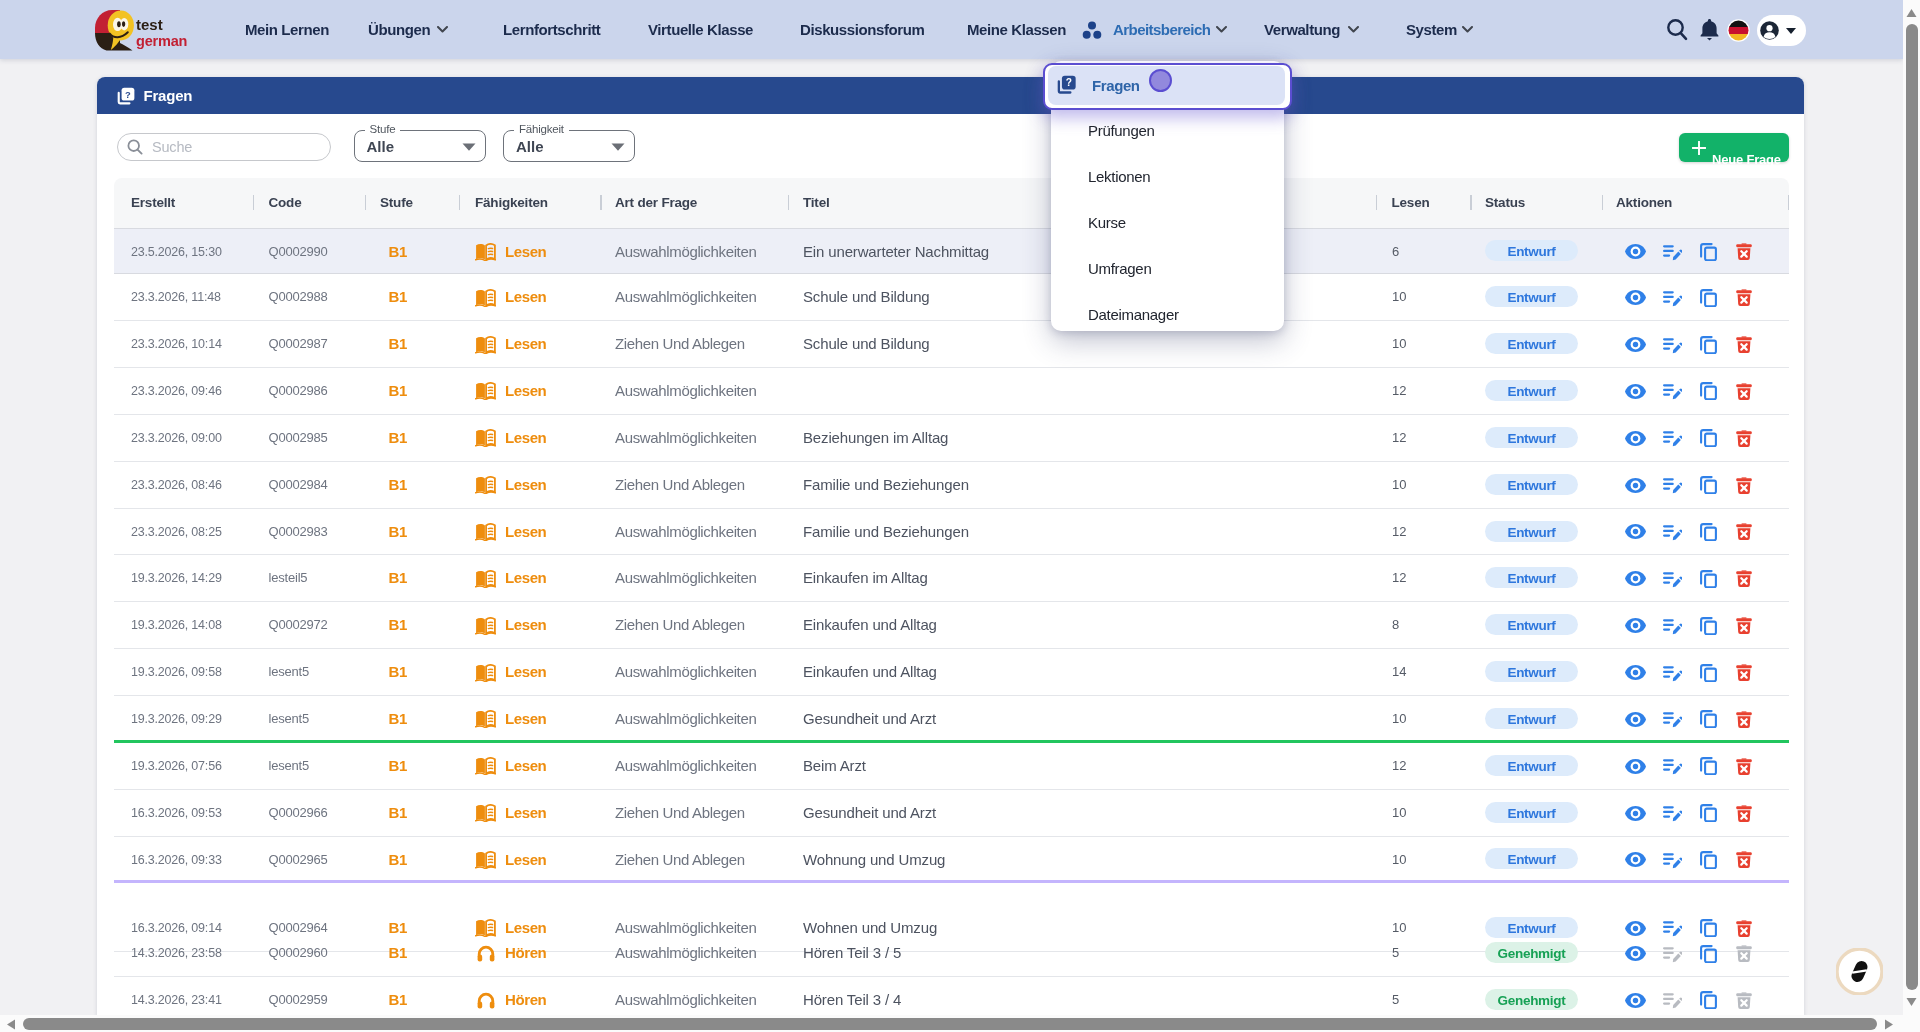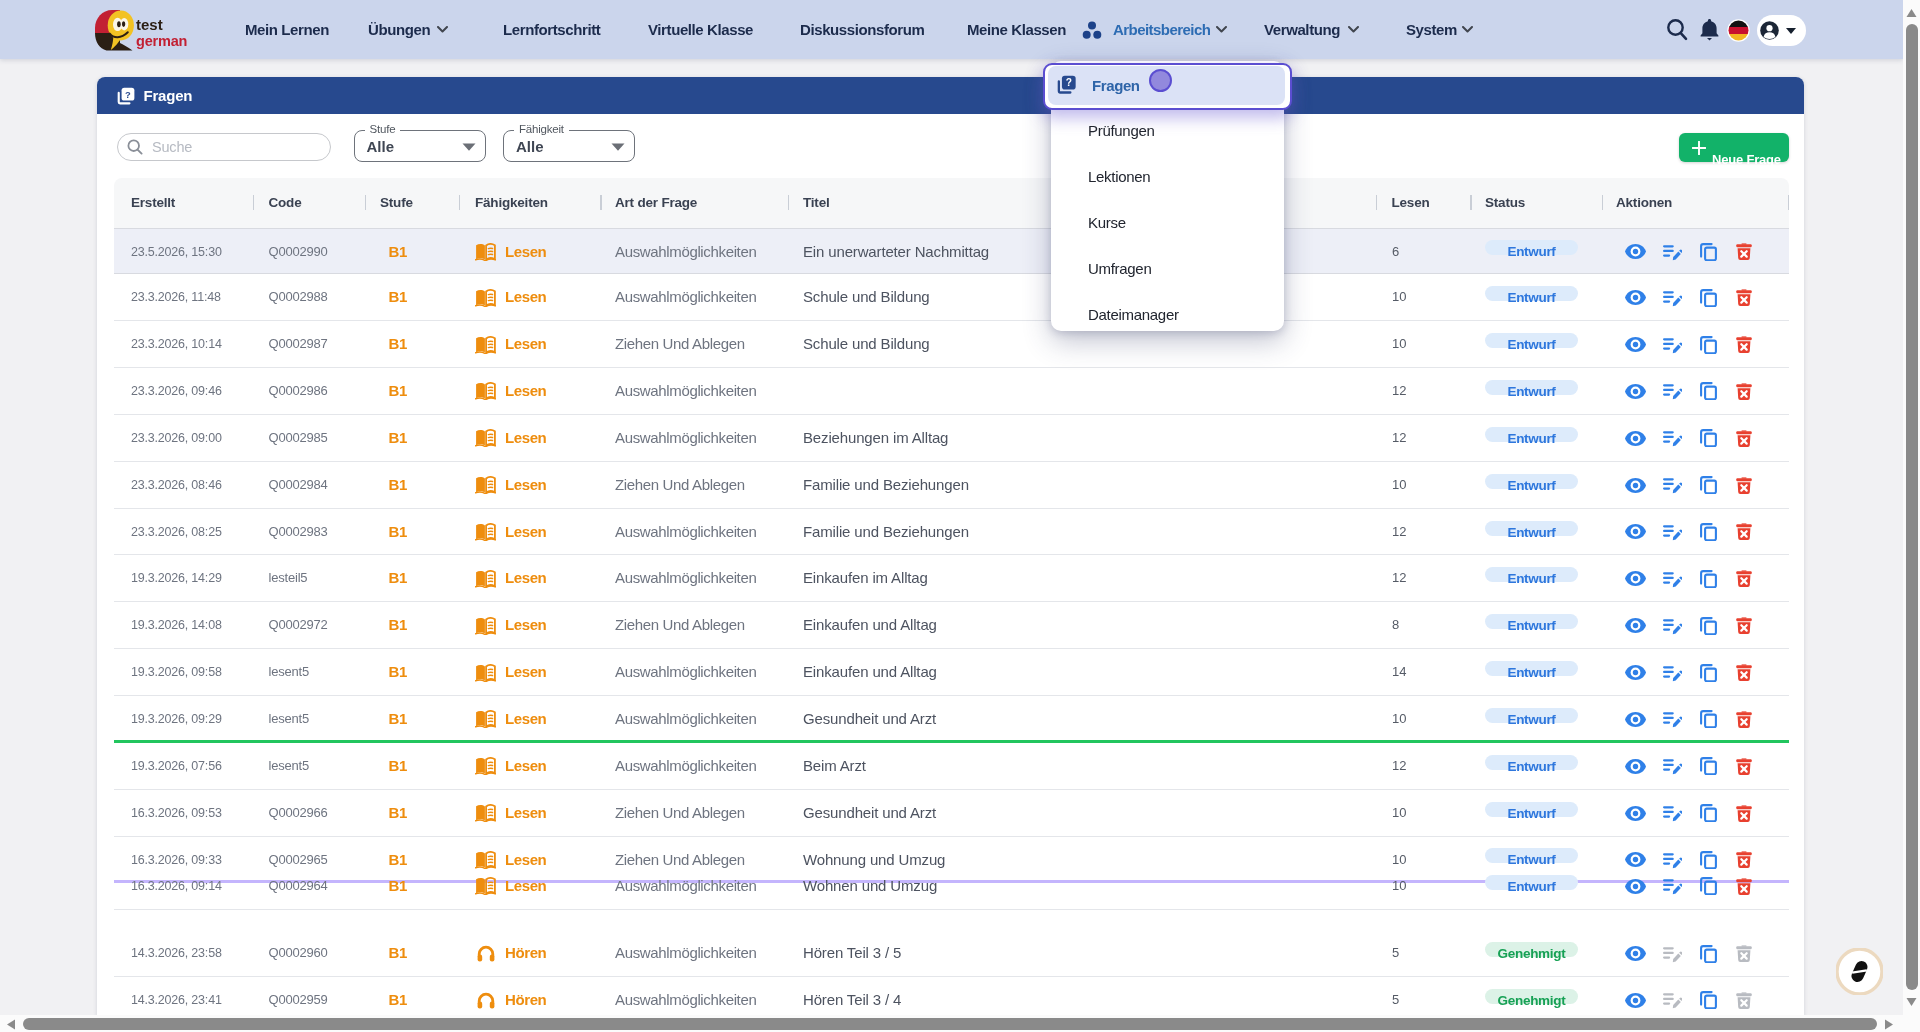--- a/index.html
+++ b/index.html
@@ -13,21 +13,21 @@
 .vsep{position:absolute;top:17px;width:1.5px;height:15px;background:#c9ced6}
 .row{position:absolute;left:16.5px;width:1675.5px;height:46.85px;border-bottom:1px solid #e4e6ea}
 .c{position:absolute;top:0;height:46.85px;line-height:46.85px;white-space:nowrap}
 .gray{font-size:12.5px;color:#6e7480;letter-spacing:-0.2px}
 .code{font-size:13px;color:#6e7480;letter-spacing:-0.2px}
 .b1{font-size:15px;font-weight:700;color:#ee8d0e;letter-spacing:-0.3px}
 .skill{font-size:15px;font-weight:600;color:#ee8d0e;letter-spacing:-0.4px}
 .art{font-size:15px;color:#6e7480;letter-spacing:-0.35px}
 .title{font-size:15px;color:#4d5360;letter-spacing:-0.15px}
 .num{font-size:13px;color:#555b66}
-.pill{position:absolute;left:1371.5px;width:93px;height:15px;border-radius:12px;font-size:13.5px;font-weight:600;text-align:center;line-height:23px;letter-spacing:-0.3px}
+.pill{position:absolute;left:1371.5px;width:93px;height:21px;border-radius:12px;font-size:13.5px;font-weight:600;text-align:center;line-height:23px;letter-spacing:-0.3px}
 .pE{background:#ddebfb;color:#2e77dd}
 .pG{background:#dcf2e7;color:#17a155}
 .mi{position:absolute;left:1088px;height:20px;line-height:20px;font-size:15px;color:#21252f;letter-spacing:-0.3px}
 </style></head><body>
 
 <div class="nav">
 <svg class="abs" style="left:94px;top:7px" width="100" height="46" viewBox="0 0 100 46">
 <path d="M18 3 C8.5 3 1 11 1 21 L1 26 L26 26 L26 3 Z" fill="#c22033"></path>
 <path d="M1 26 L26 26 L26 36 C29 37.5 33.5 40.2 38.5 43.4 L38.8 43.6 L12.5 43.6 C5.5 41.5 1 35 1 26 Z" fill="#2b1f14"></path>
 <ellipse cx="26.8" cy="18.4" rx="13.1" ry="15.0" fill="#f2c223"></ellipse>
@@ -669,21 +669,21 @@
 <path d="M11.6 1.1 H3.2 A2.1 2.1 0 0 0 1.1 3.2 V13.6" fill="none" stroke="#2f80e8" stroke-width="2.1" stroke-linecap="round"></path>
 <rect x="5.1" y="4.6" width="10.8" height="12.6" rx="1.6" fill="none" stroke="#2f80e8" stroke-width="2.1"></rect>
 </svg>
 <svg style="position:absolute;left:1622px;top:14.899999999999999px" width="16" height="17" viewBox="0 0 16 17">
 <path d="M5.6 0.4 h4.8 v1.2 h-4.8 z" fill="#e8402f"></path>
 <rect x="0.3" y="1.3" width="15.4" height="2.9" rx="1.0" fill="#e8402f"></rect>
 <path d="M1.6 5.2 H14.4 L13.8 15 A2 2 0 0 1 11.8 16.9 H4.2 A2 2 0 0 1 2.2 15 Z" fill="#e8402f"></path>
 <path d="M5.3 8.2 L10.7 13.6 M10.7 8.2 L5.3 13.6" stroke="#fff" stroke-width="2.2" stroke-linecap="round"></path>
 </svg>
 </div>
-<div class="row" style="top:786px;border-bottom:1px solid #e4e6ea;">
+<div class="row" style="top:828px;border-bottom:1px solid #e4e6ea;">
 <div class="c gray" style="left:17.5px">16.3.2026, 09:14</div>
 <div class="c code" style="left:155px">Q0002964</div>
 <div class="c b1" style="left:275px">B1</div>
 <svg style="position:absolute;left:361.5px;top:14.399999999999999px" width="21" height="18" viewBox="0 0 21 18">
 <path d="M1.1 2.3 C3.7 0.7 7.5 0.7 9.9 2.5 L9.9 16.4 C7.5 14.8 3.7 14.8 1.1 16.2 Z" fill="#ee8d0e"></path>
 <path d="M19.9 2.3 C17.3 0.7 13.5 0.7 11.1 2.5 L11.1 16.4 C13.5 14.8 17.3 14.8 19.9 16.2 Z" fill="none" stroke="#ee8d0e" stroke-width="1.8" stroke-linejoin="round"></path>
 <path d="M13.3 5.6 C14.7 5.1 16.1 5.1 17.6 5.5 M13.3 8.6 C14.7 8.1 16.1 8.1 17.6 8.5 M13.3 11.6 C14.7 11.1 16.1 11.1 17.6 11.5" stroke="#ee8d0e" stroke-width="1.35" fill="none" stroke-linecap="round"></path>
 <path d="M0.6 16.8 C3.8 15.6 7.6 15.8 10.5 17.8 C13.4 15.8 17.2 15.6 20.4 16.8" fill="none" stroke="#ee8d0e" stroke-width="1.5" stroke-linecap="round"></path>
 </svg>
 <div class="c skill" style="left:391.5px">Lesen</div>

